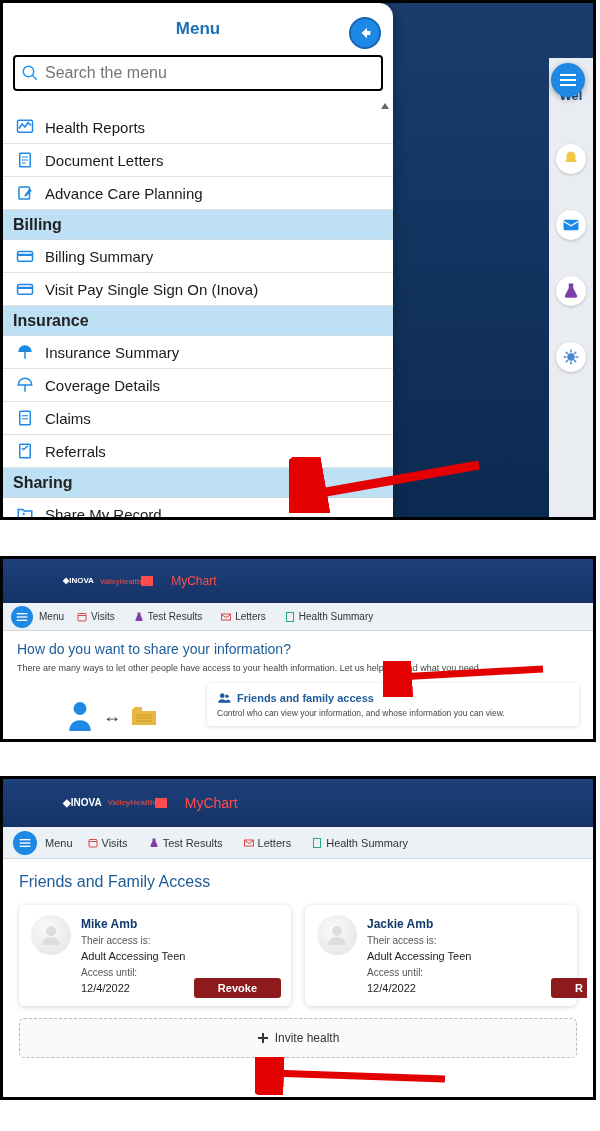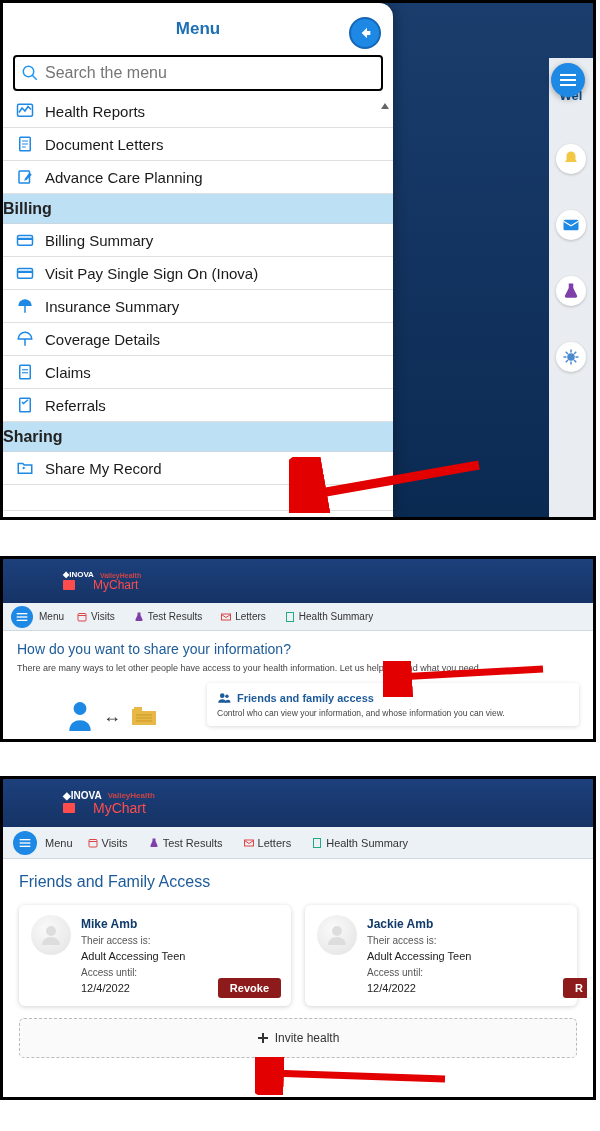--- a/index.html
+++ b/index.html
@@ -14,38 +14,38 @@
   .side-circle svg { width: 18px; height: 18px; }
   .hamburger-btn { position: absolute; right: 8px; top: 60px; width: 34px; height: 34px; border-radius: 50%; background: #1e88e5; display: flex; align-items: center; justify-content: center; box-shadow: 0 2px 6px rgba(0,0,0,.3); z-index: 5; }
   .hamburger-btn svg { width: 18px; height: 14px; stroke: #fff; }
 
   .menu-panel { position: absolute; left: 0; top: 0; width: 390px; height: 100%; background: #fff; border-top-right-radius: 14px; box-shadow: 3px 0 12px rgba(0,0,0,.25); overflow: hidden; }
   .menu-header { position: relative; height: 52px; display: flex; align-items: center; justify-content: center; }
   .menu-header-title { color: #1e6fb3; font-weight: 600; font-size: 17px; }
   .menu-back { position: absolute; right: 12px; top: 14px; width: 32px; height: 32px; border-radius: 50%; background: #1e88e5; border: 2px solid #1566b5; display: flex; align-items: center; justify-content: center; }
   .menu-back svg { width: 16px; height: 16px; fill: #fff; }
 
-  .menu-search { margin: 0 10px 4px; height: 36px; border: 2px solid #000; border-radius: 4px; display: flex; align-items: center; padding: 0 6px; gap: 6px; }
+  .menu-search { margin: 0 10px 20px; height: 36px; border: 2px solid #000; border-radius: 4px; display: flex; align-items: center; padding: 0 6px; gap: 6px; }
   .menu-search svg { width: 18px; height: 18px; stroke: #2196f3; fill: none; }
   .menu-search input { border: none; outline: none; font-size: 16px; color: #666; flex: 1; background: transparent; }
 
   .menu-list { overflow: hidden; }
   .menu-item { display: flex; align-items: center; height: 33px; padding: 0 10px 0 12px; border-bottom: 1px solid #e0e0e0; gap: 10px; font-size: 15px; color: #1a1a1a; }
   .menu-item .mi-icon { width: 20px; height: 20px; display: flex; align-items: center; justify-content: center; }
   .menu-item .mi-icon svg { width: 18px; height: 18px; }
-  .menu-section { height: 30px; background: #bde0f4; display: flex; align-items: center; font-weight: 700; font-size: 16px; color: #222; border-bottom: 1px solid #c7d6e0; }
+  .menu-section { height: 30px; background: #bde0f4; display: flex; align-items: center; padding-left: 10px; font-weight: 700; font-size: 16px; color: #222; border-bottom: 1px solid #c7d6e0; }
   .menu-item.cut { height: 26px; }
   .scroll-hint { position: absolute; right: 4px; top: 100px; width: 0; height: 0; border-left: 4px solid transparent; border-right: 4px solid transparent; border-bottom: 6px solid #666; }
 
   .arrow1 { position: absolute; left: 286px; top: 454px; width: 200px; height: 56px; pointer-events: none; z-index: 10; }
 
   
   .shot2 { width: 596px; height: 186px; border: 3px solid #000; margin-top: 36px; position: relative; overflow: hidden; }
   .s2-topbar { height: 44px; background: linear-gradient(180deg, #1d407c 0%, #153365 100%); display: flex; align-items: center; padding-left: 60px; gap: 6px; }
-  .logo-block { display: flex; flex-direction: column; line-height: 1; text-align: center; }
+  .logo-block { display: flex; line-height: 1; text-align: center; }
   .logo-top { display: flex; gap: 6px; align-items: center; }
   .inova { font-size: 8px; color: #fff; font-weight: 700; }
   .vh { font-size: 7px; color: #c44; font-weight: 600; }
   .mychart { font-size: 12px; color: #ff4d4d; font-weight: 400; display: flex; align-items: center; gap: 18px; }
   .mychart-icon { width: 12px; height: 10px; background: #ff4d4d; border-radius: 1px; }
   .s2-nav { height: 28px; background: #ecf1f6; display: flex; align-items: center; padding: 0 8px; gap: 6px; font-size: 10px; color: #333; border-bottom: 1px solid #d0d8e0; }
   .nav-ham { width: 22px; height: 22px; border-radius: 50%; background: #1e88e5; display: flex; align-items: center; justify-content: center; }
   .nav-ham svg { width: 12px; height: 10px; stroke: #fff; }
   .nav-item { display: flex; align-items: center; gap: 3px; padding: 0 6px; }
   .nav-item svg { width: 12px; height: 12px; }
@@ -71,21 +71,21 @@
   .s3-body { padding: 14px 16px 0; }
   .s3-title { font-size: 16px; color: #1d5b9a; font-weight: 500; margin-bottom: 14px; }
   .s3-sub { font-size: 12px; color: #2a6fb0; margin-bottom: 10px; }
   .cards-row { display: flex; gap: 14px; }
   .person-card { flex: 1; background: #fff; border-radius: 6px; box-shadow: 0 1px 5px rgba(0,0,0,.18); padding: 10px 12px 10px; position: relative; min-height: 90px; display: flex; gap: 10px; }
   .avatar { width: 40px; height: 40px; border-radius: 50%; background: radial-gradient(circle at 40% 35%, #fafafa 0%, #e2e2e2 100%); display: flex; align-items: center; justify-content: center; flex-shrink: 0; }
   .avatar svg { width: 24px; height: 24px; fill: #ddd; }
   .card-info { flex: 1; font-size: 10px; color: #555; line-height: 1.5; }
   .card-name { font-size: 12px; font-weight: 700; color: #103a6b; }
   .card-access { font-size: 11px; color: #222; font-weight: 500; }
-  .revoke { position: absolute; right: 10px; bottom: 8px; background: #8e1b1b; color: #fff; font-size: 11px; font-weight: 600; padding: 4px 12px; border-radius: 3px; }
+  .revoke { position: absolute; right: 10px; bottom: 8px; background: #8e1b1b; color: #fff; font-size: 11px; font-weight: 600; padding: 4px 24px; border-radius: 3px; }
   .revoke.cut { right: -10px; padding-right: 4px; border-top-right-radius: 0; border-bottom-right-radius: 0; }
   .invite-row { margin-top: 12px; height: 40px; border: 1px dashed #bbb; border-radius: 5px; display: flex; align-items: center; justify-content: center; gap: 6px; font-size: 12px; color: #333; background: #fafafa; }
   .invite-row svg { width: 12px; height: 12px; }
   .arrow3 { position: absolute; left: 252px; top: 278px; width: 200px; height: 38px; pointer-events: none; }
 </style>
 </head>
 <body>
 
 <div class="shot1">
   <div class="shot1-bg"></div>
@@ -197,20 +197,21 @@
       <div class="menu-item">
         <span class="mi-icon">
             <svg viewBox="0 0 24 24">
               <rect x="2" y="6" width="20" height="13" rx="2" fill="none" stroke="#1e88e5" stroke-width="2"></rect>
               <rect x="2" y="9" width="20" height="3" fill="#1e88e5"></rect>
             </svg>
           </span>
         <span>Visit Pay Single Sign On (Inova)</span>
       </div>
 
+      <div class="menu-section">Insurance</div>
       <div class="menu-item">
         <span class="mi-icon">
             <svg viewBox="0 0 24 24">
               <path d="M12 3a9 9 0 0 0-9 9h18a9 9 0 0 0-9-9z" fill="#1e88e5"></path>
               <line x1="12" y1="12" x2="12" y2="21" stroke="#1e88e5" stroke-width="2"></line>
             </svg>
           </span>
         <span>Insurance Summary</span>
       </div>
       <div class="menu-item">

